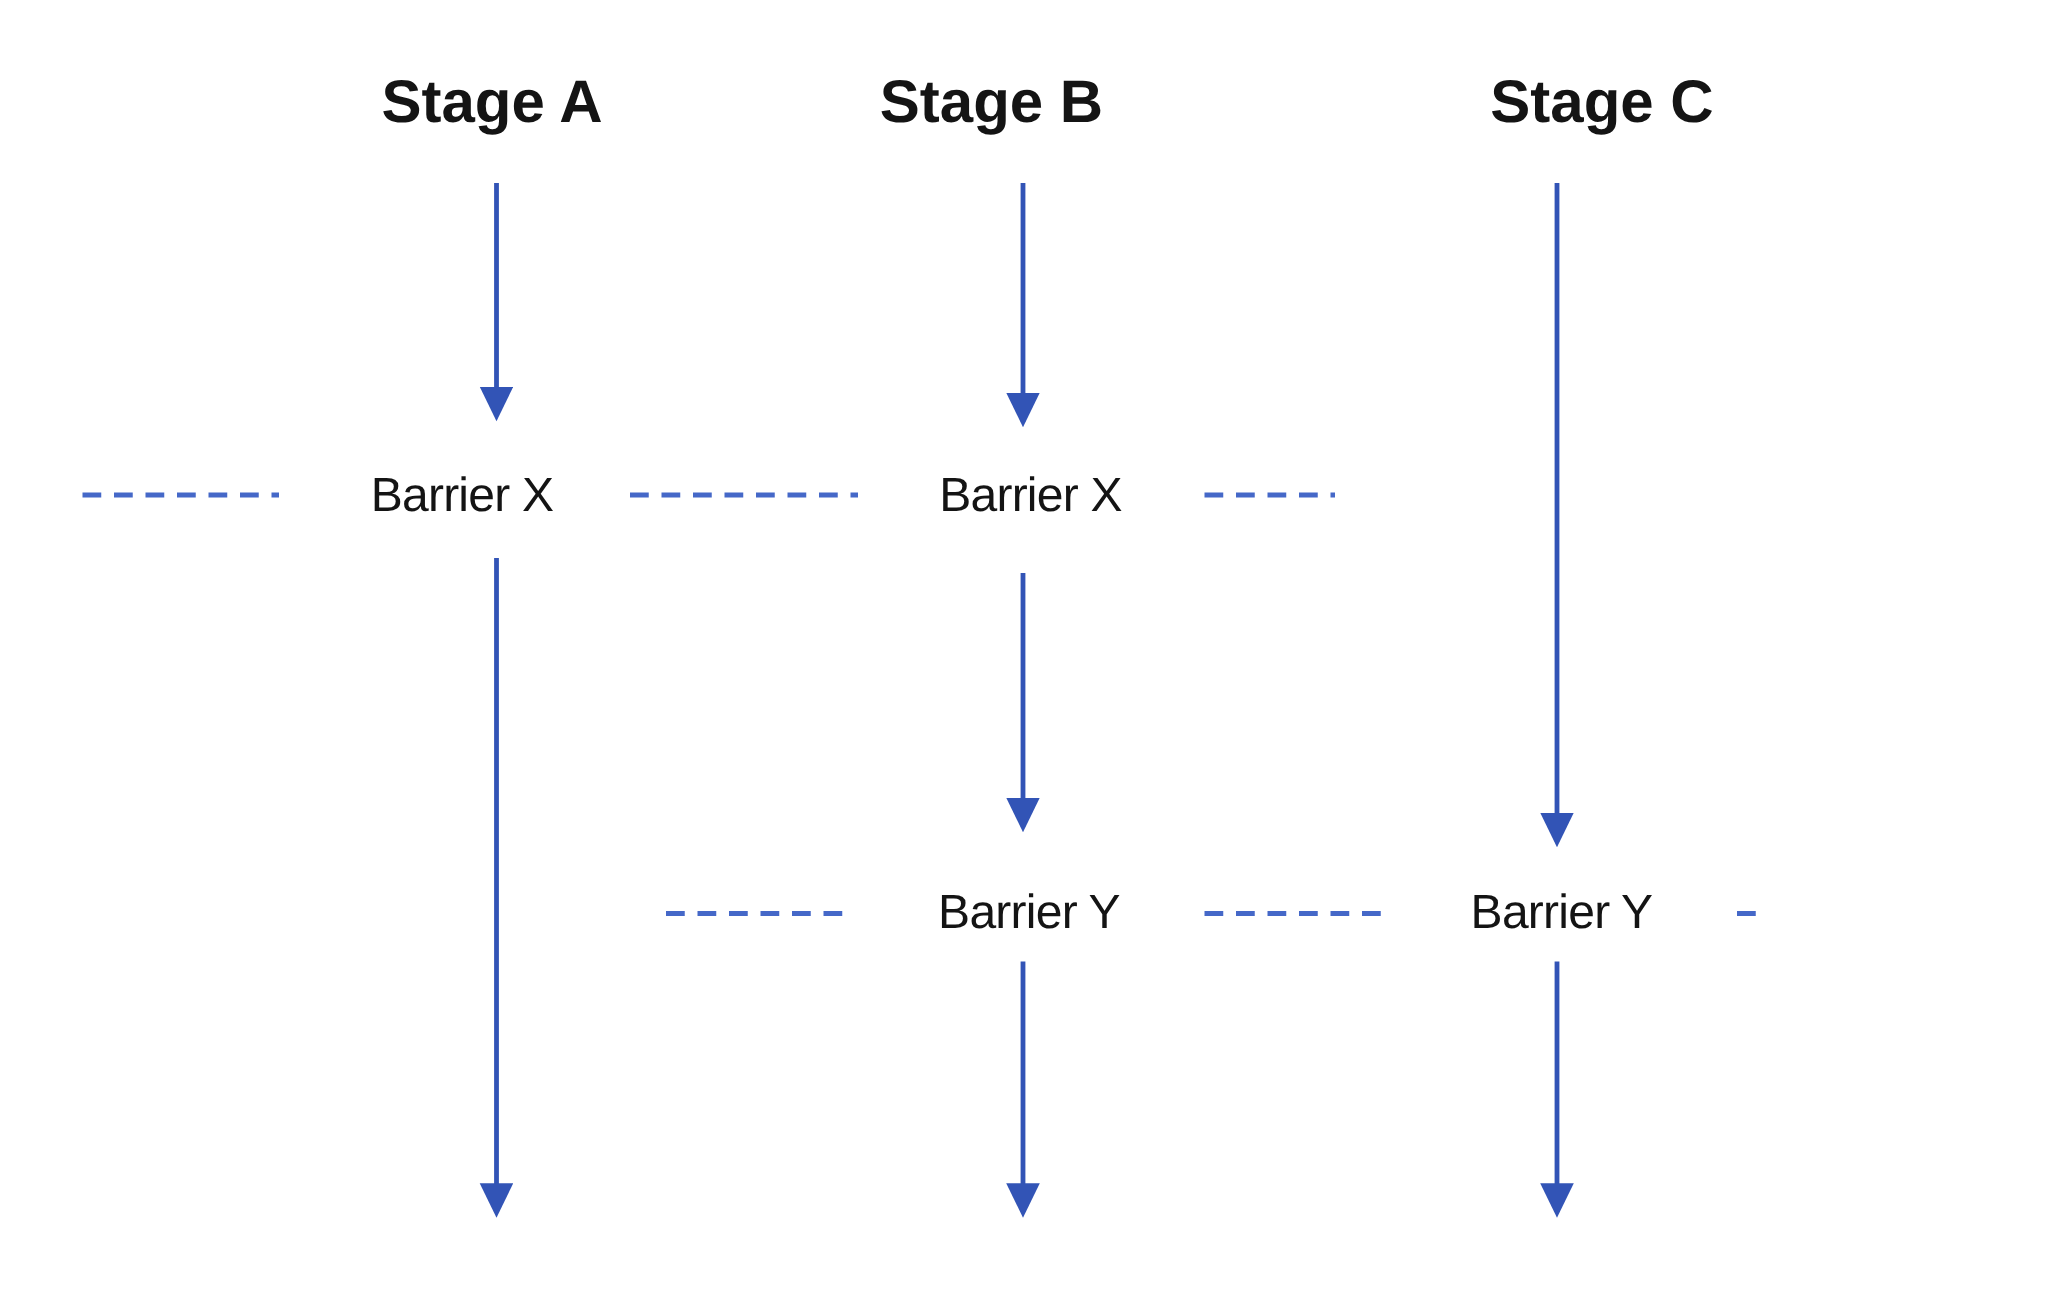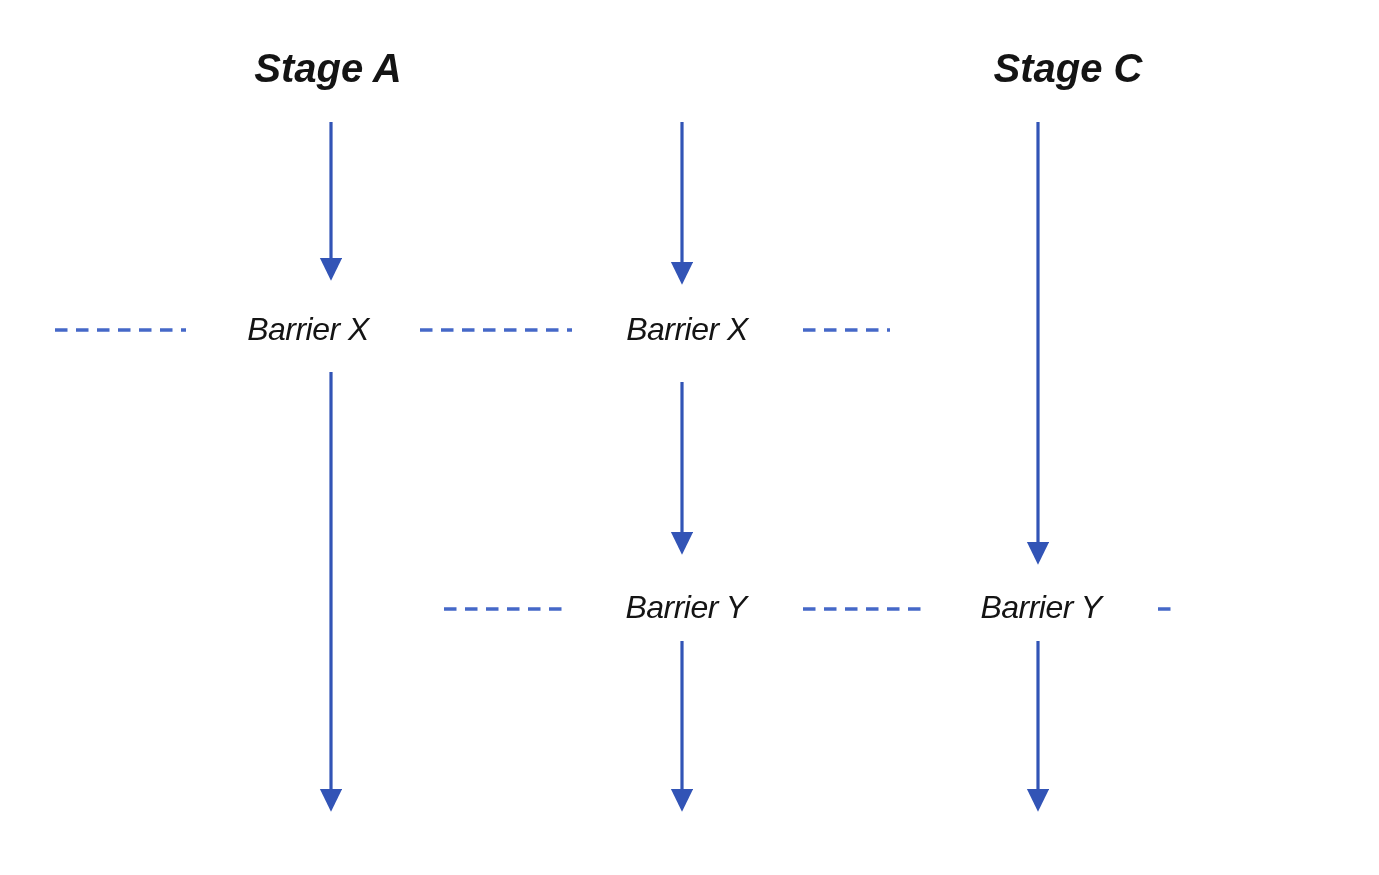--- a/index.html
+++ b/index.html
@@ -3,21 +3,20 @@
 <meta charset="utf-8">
 <style>
   html, body { margin: 0; padding: 0; background: #ffffff; }
   .canvas {
     position: relative;
     width: 1174px;
     height: 875px;
     background: var(--bg-color, #ffffff);
     font-family: "Liberation Sans", sans-serif;
     overflow: hidden;
-    font-style: italic;
   }
   .canvas svg {
     position: absolute;
     left: 0; top: 0;
     width: 1379px; height: 875px;
   }
   .arrow-line {
     stroke: var(--arrow-color, #3254B6);
     stroke-width: 3.2;
     fill: none;
@@ -77,20 +76,21 @@
     <line class="dash-line" x1="55" y1="330" x2="186" y2="330"></line>
     <line class="dash-line" x1="420" y1="330" x2="572" y2="330"></line>
     <line class="dash-line" x1="803" y1="330" x2="890" y2="330"></line>
 
     <line class="dash-line" x1="444" y1="609" x2="569" y2="609"></line>
     <line class="dash-line" x1="803" y1="609" x2="925" y2="609"></line>
     <line class="dash-line" x1="1158" y1="609" x2="1281" y2="609"></line>
   </svg>
 
   <div class="stage-label" style="left:328px">Stage A</div>
+  <div class="stage-label" style="left:661px">Stage B</div>
   <div class="stage-label" style="left:1068px">Stage C</div>
 
   <div class="barrier-label" style="left:308px; top:330px">Barrier X</div>
   <div class="barrier-label" style="left:687px; top:330px">Barrier X</div>
 
   <div class="barrier-label" style="left:686px; top:608px">Barrier Y</div>
   <div class="barrier-label" style="left:1041px; top:608px">Barrier Y</div>
 
 </div>
 

